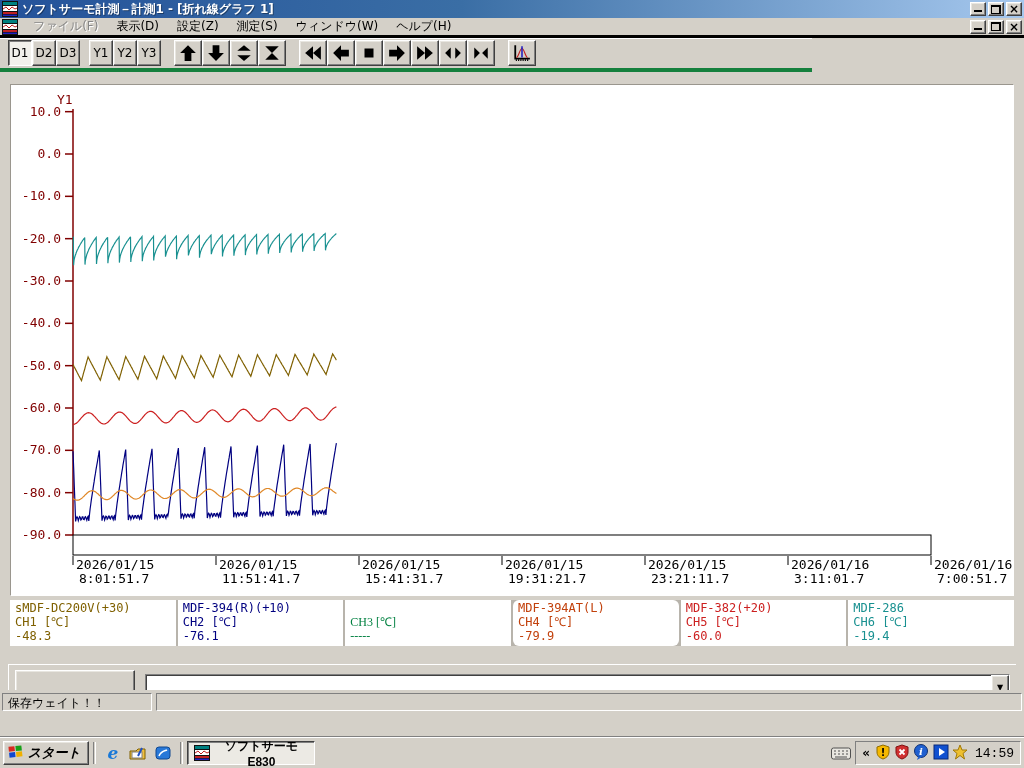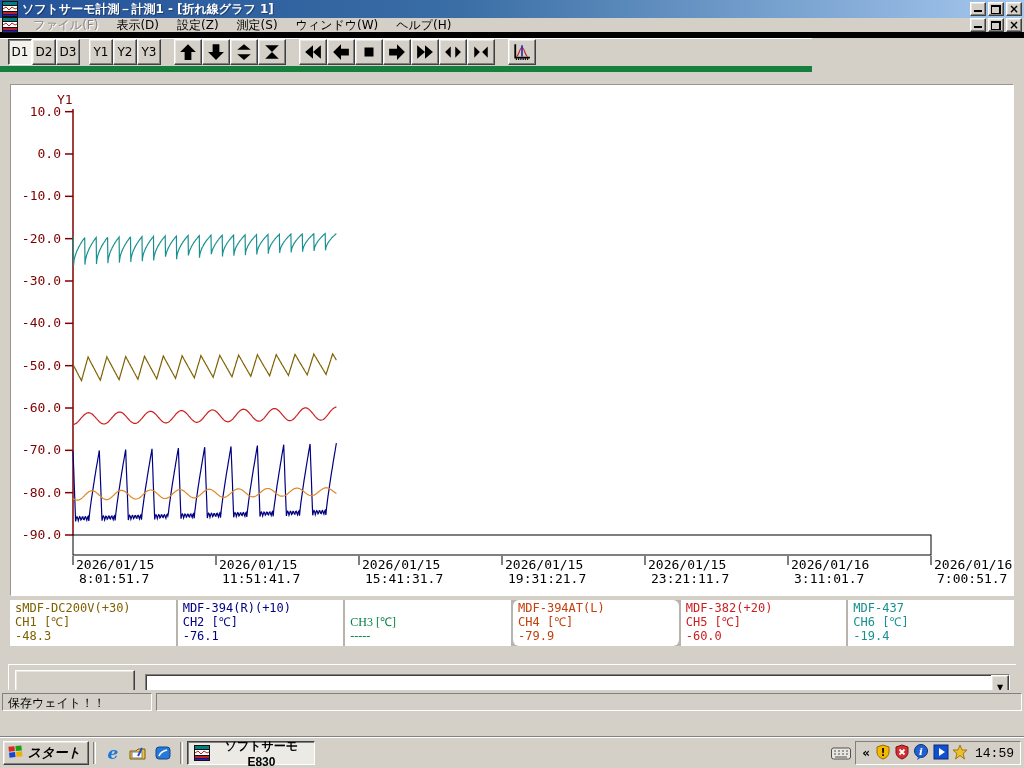--- a/index.html
+++ b/index.html
@@ -22,28 +22,28 @@
   .winbtns { display:flex; gap:2px; flex:none; }
   .wbtn { width:16px; height:14px; display:flex; align-items:center; justify-content:center; cursor:default; padding:0; font-family:inherit; }
   .glyph-min { display:inline-block; width:8px; height:6px; border-bottom:2px solid #000; }
   .glyph-restore { position:relative; display:inline-block; width:10px; height:9px; }
   .glyph-restore::before { content:''; position:absolute; right:0; top:0; width:7px; height:6px; border:1px solid #000; border-top-width:2px; }
   .glyph-restore::after  { content:''; position:absolute; left:0; bottom:0; width:7px; height:6px; border:1px solid #000; border-top-width:2px; background:#d4d0c8; }
   .glyph-close { font-weight:bold; font-size:12px; line-height:10px; color:#000; }
 
   
   .menubar { position:absolute; left:0; top:18px; width:1024px; height:20px; background:#d4d0c8;
-    display:flex; align-items:center; padding:0 2px; border-bottom:6px solid #000000; }
+    display:flex; align-items:center; padding:0 2px; border-bottom:3px solid #000000; }
   #menu-items { display:flex; flex:1; margin-left:6px; }
   .mitem { padding:2px 9px; color:#000; cursor:default; }
   .mitem.disabled { color:#868686; text-shadow:1px 1px 0 #fff; }
 
   
   .toolbar { position:absolute; left:0; top:38px; width:812px; height:34px; background:#d4d0c8;
-    display:flex; align-items:center; padding-left:8px; border-bottom:6px solid #15803d;
+    display:flex; align-items:center; padding-left:8px; border-bottom:4px solid #15803d;
     box-shadow:inset 0 1px 0 #ffffff; }
   .tgroup { display:flex; }
   .tgap { width:9px; } .tgap2 { width:13px; }
   .tbtn { height:26px; display:flex; align-items:center; justify-content:center; cursor:default;
     font-family:"DejaVu Sans", sans-serif; font-size:12px; color:#000; }
   .tbtn.letter { width:24px; }
   .tbtn.icon { width:28px; }
   .tbtn svg { display:block; }
 
   
@@ -317,21 +317,21 @@
           <div>MDF-394AT(L)</div>
           <div>CH4 [℃]</div>
           <div>-79.9</div>
         </div>
         <div class="lcell" style="color: rgb(204, 32, 32);">
           <div>MDF-382(+20)</div>
           <div>CH5 [℃]</div>
           <div>-60.0</div>
         </div>
         <div class="lcell" style="color: rgb(24, 144, 144);">
-          <div>MDF-437</div>
+          <div>MDF-286</div>
           <div>CH6 [℃]</div>
           <div>-19.4</div>
         </div>
       </div>
     <div class="alarm-row">
       <button class="alarm-btn raised">アラームリセット</button>
       <div class="combo sunkenfield">
         <div class="combo-field"></div>
         <div class="combo-btn raised">▼</div>
       </div>

